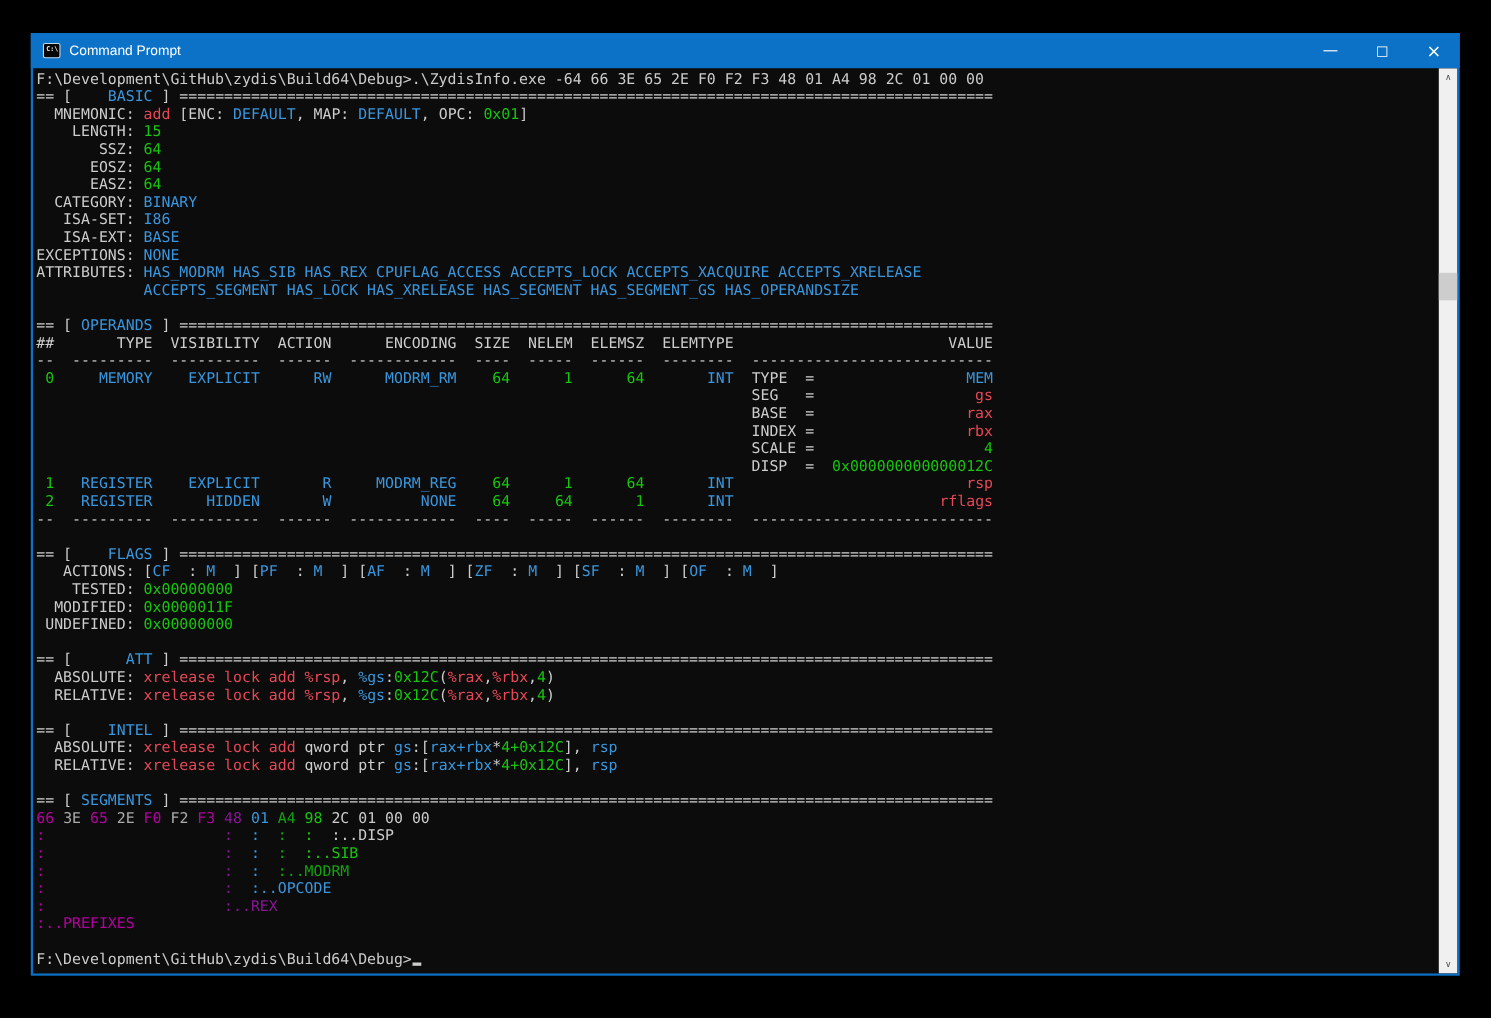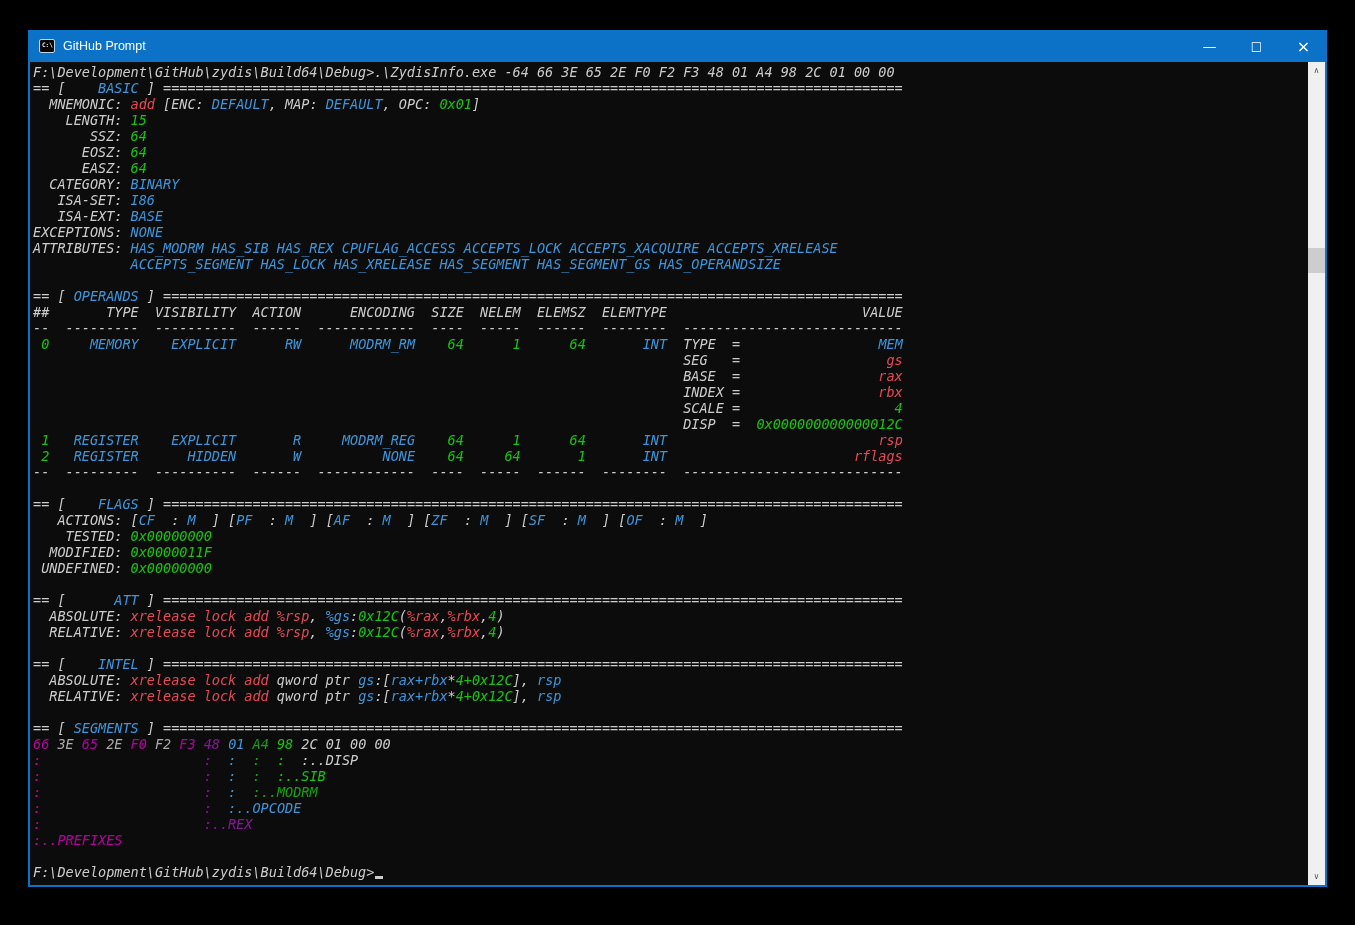--- a/index.html
+++ b/index.html
@@ -11,36 +11,36 @@
   .title{color:#FFFFFF;font:12.5px "Liberation Sans","DejaVu Sans",sans-serif;}
   .controls{margin-left:auto;display:flex;height:32px;}
   .ctrl{width:47px;height:32px;display:flex;align-items:center;justify-content:center;color:#FFFFFF;
         font:13px "DejaVu Sans",sans-serif;}
   .ctrl-min{font-size:14px;padding-bottom:4px;}
   .ctrl-max{font-size:12px;}
   .ctrl-close{font-size:16px;}
   .win-body{flex:1;margin:0 2px 2px 2px;background:#0C0C0C;display:flex;overflow:hidden;}
   .terminal{flex:1;margin:0;padding:2px 0 0 3px;font:13.5px/16px "DejaVu Sans Mono",monospace;
             white-space:pre;color:#CCCCCC;overflow:hidden;}
-  .tline{min-height:16px;font-style:italic;}
+  .tline{min-height:16px;}
   .cursor{display:inline-block;width:8px;height:3px;background:#CCCCCC;vertical-align:-2px;margin-left:1px;}
   .scrollbar{flex:0 0 17px;background:#F0F0F0;position:relative;}
   .sb-btn{position:absolute;left:0;width:17px;height:17px;display:flex;align-items:center;justify-content:center;
           color:#505050;font:8px "DejaVu Sans",sans-serif;}
   .sb-up{top:0;}
   .sb-down{bottom:0;}
   .sb-thumb{position:absolute;left:0;top:186px;width:17px;height:25px;background:#CDCDCD;}
 </style>
 </head>
 <body>
 
 <div class="window">
   <div class="titlebar">
     <span class="app-icon">C:\</span>
-    <span class="title">GitHub Prompt</span>
+    <span class="title">Command Prompt</span>
     <div class="controls">
       <div class="ctrl ctrl-min">
         <span>—</span>
       </div>
       <div class="ctrl ctrl-max">
         <span>□</span>
       </div>
       <div class="ctrl ctrl-close">
         <span>×</span>
       </div>

